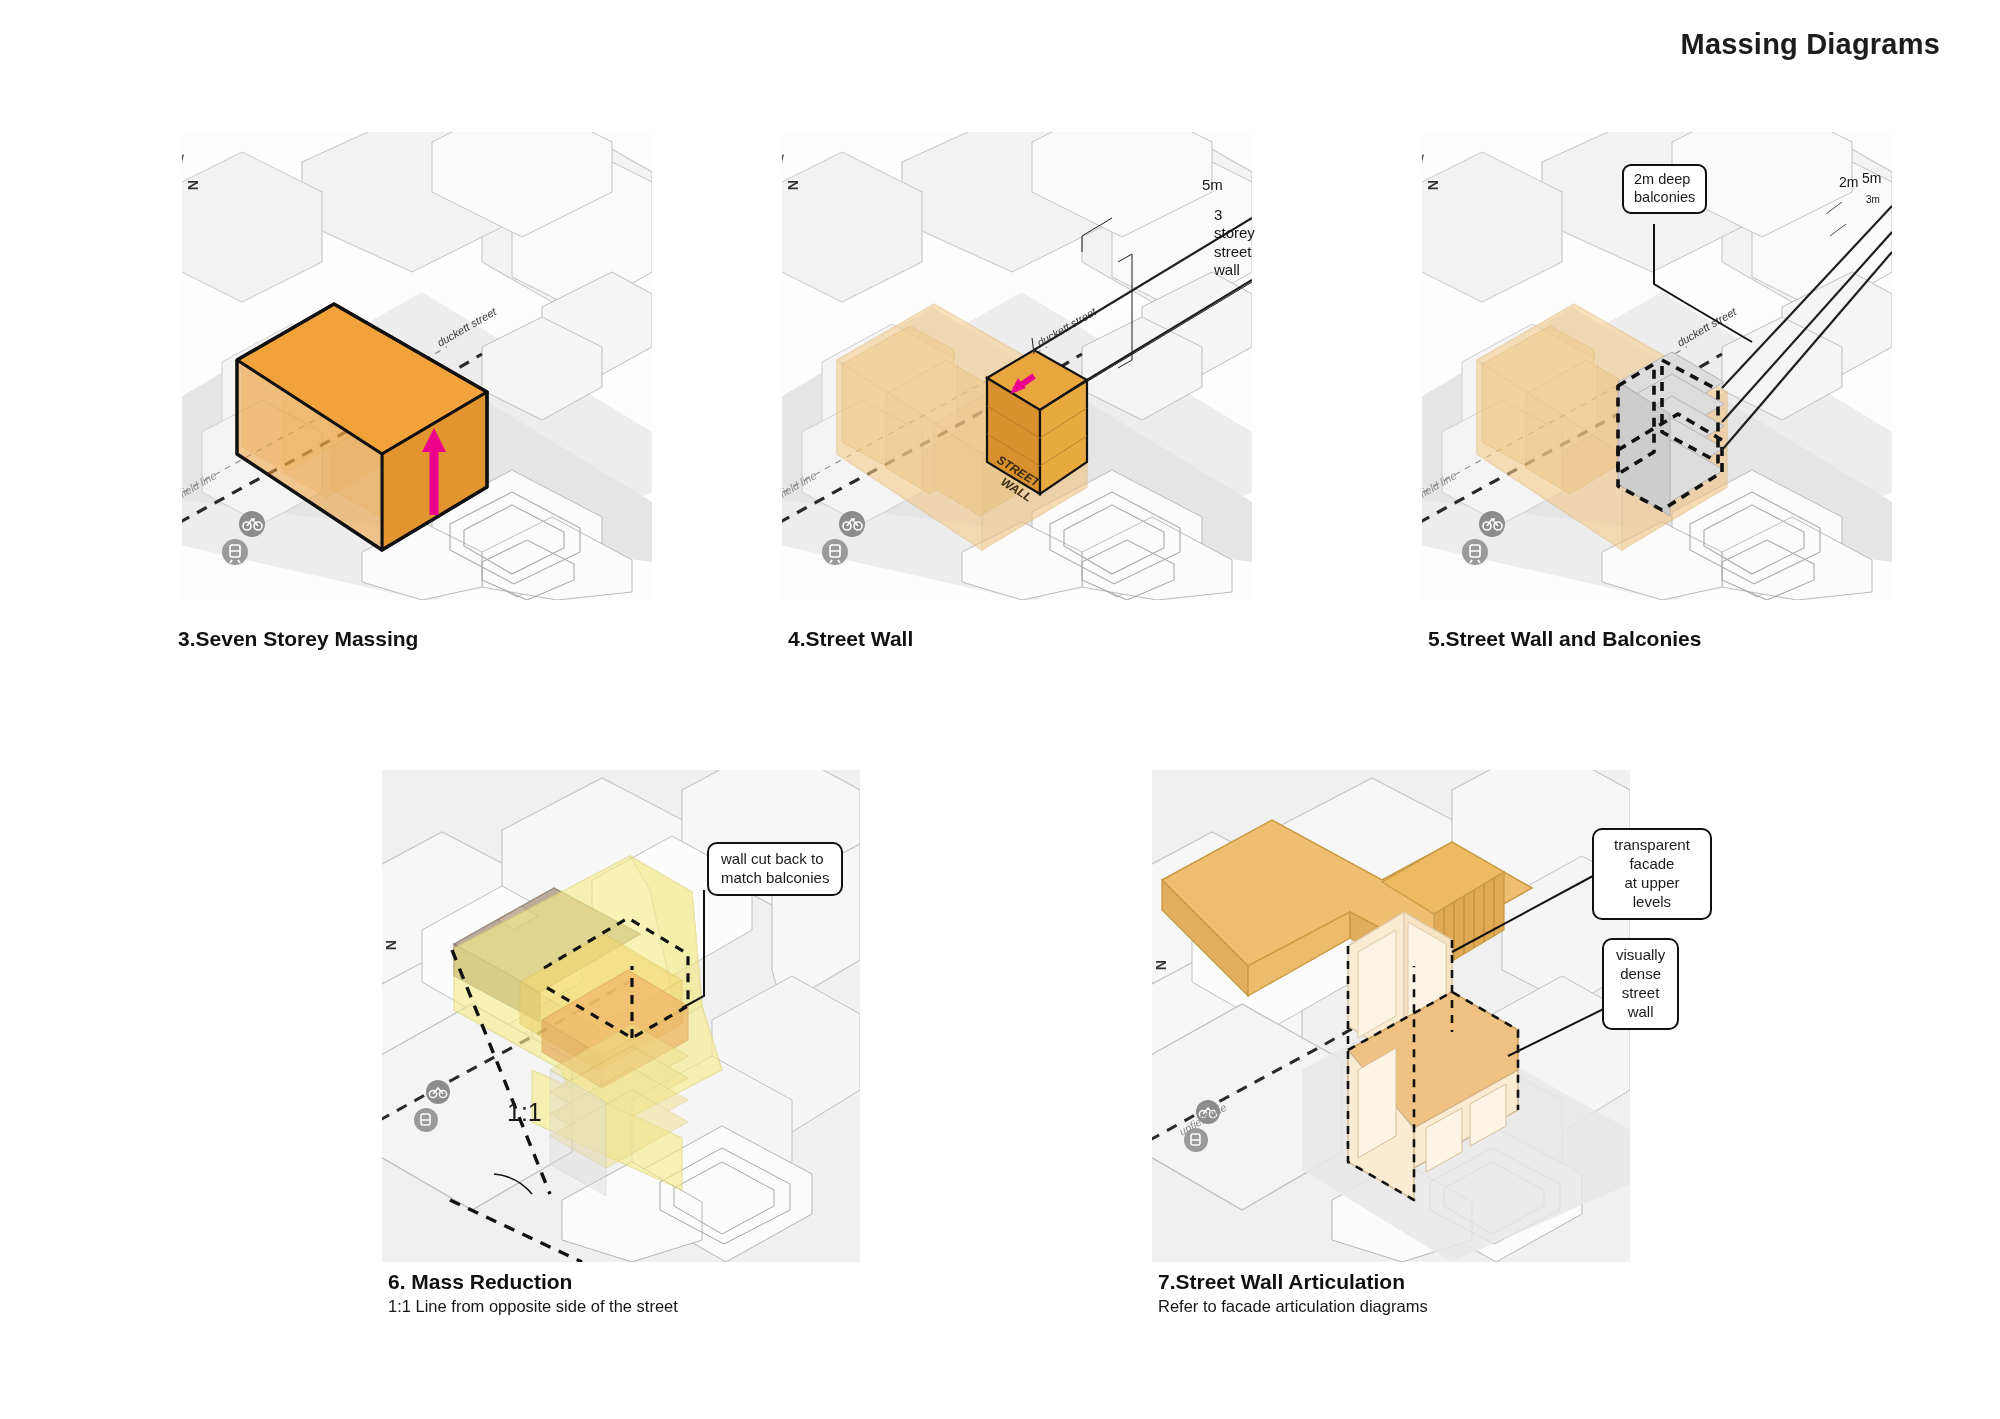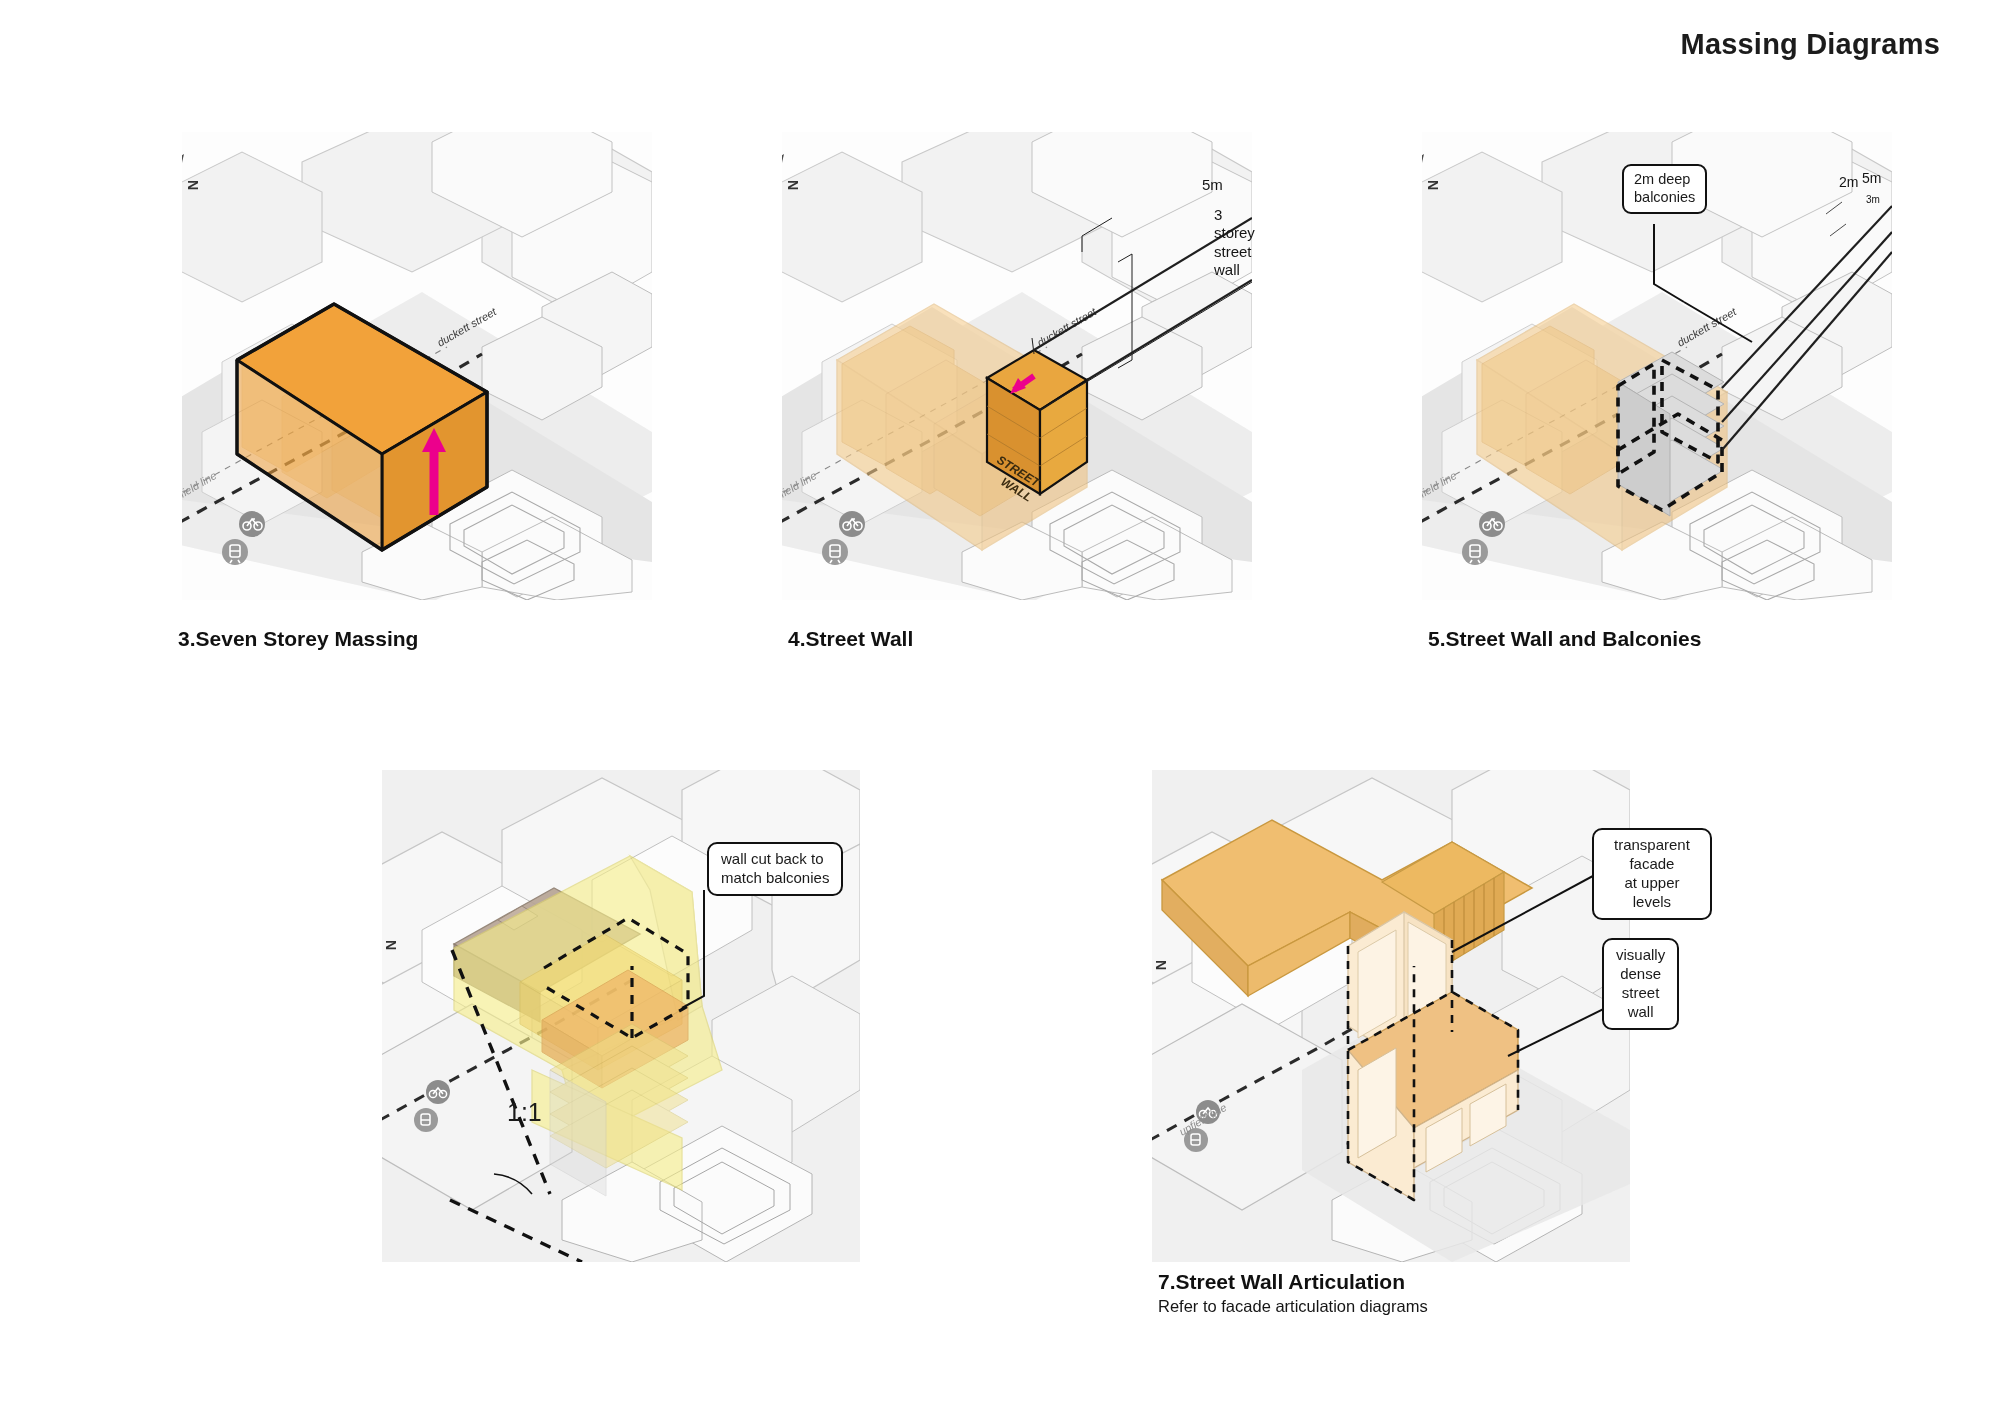--- a/index.html
+++ b/index.html
@@ -639,18 +639,22 @@
 
   <div class="cap" id="c3">
     <div class="cap-title">3.Seven Storey Massing</div>
   </div>
   <div class="cap" id="c4">
     <div class="cap-title">4.Street Wall</div>
   </div>
   <div class="cap" id="c5">
     <div class="cap-title">5.Street Wall and Balconies</div>
   </div>
+  <div class="cap" id="c6">
+    <div class="cap-title">6. Mass Reduction</div>
+    <div class="cap-sub">1:1 Line from opposite side of the street</div>
+  </div>
   <div class="cap" id="c7">
     <div class="cap-title">7.Street Wall Articulation</div>
     <div class="cap-sub">Refer to facade articulation diagrams</div>
   </div>
 
 </div>
 
 </body></html>

